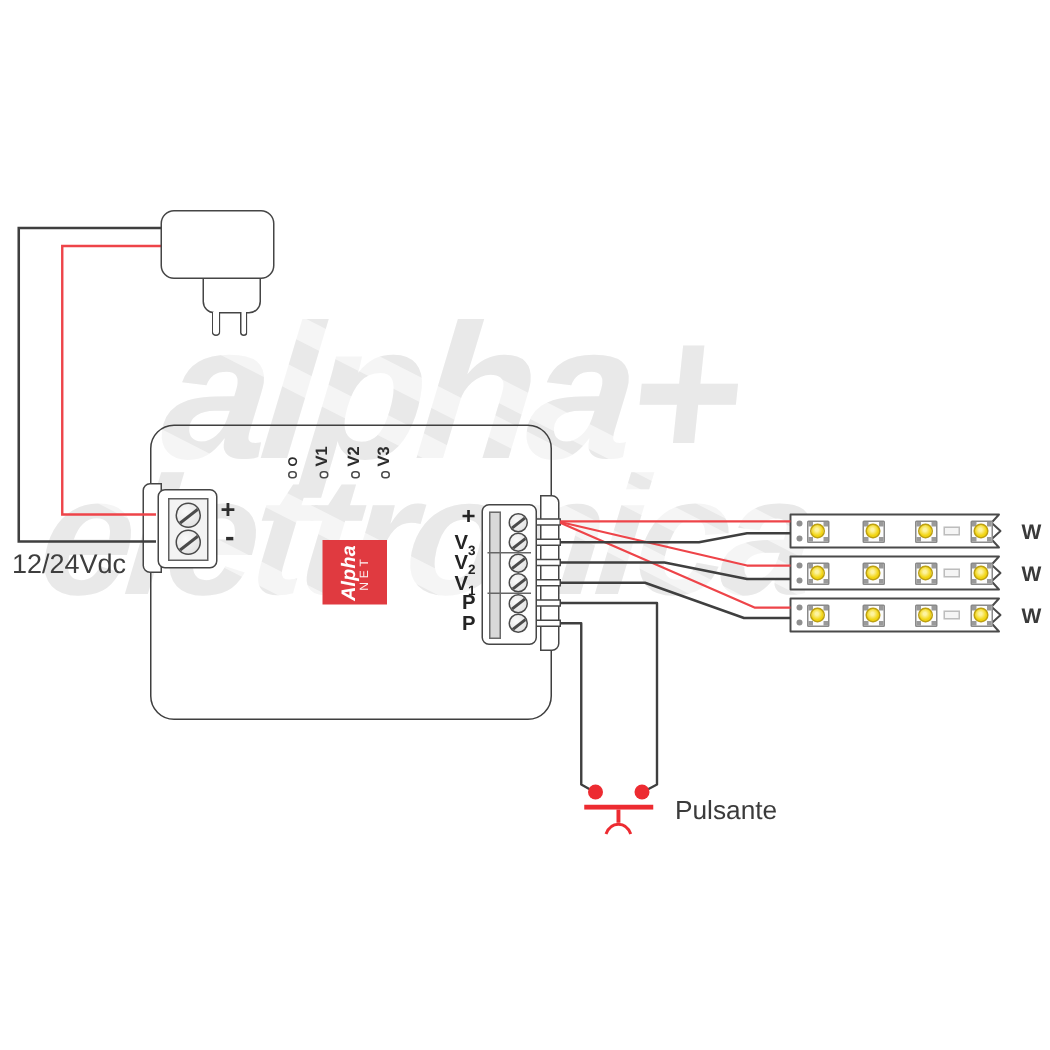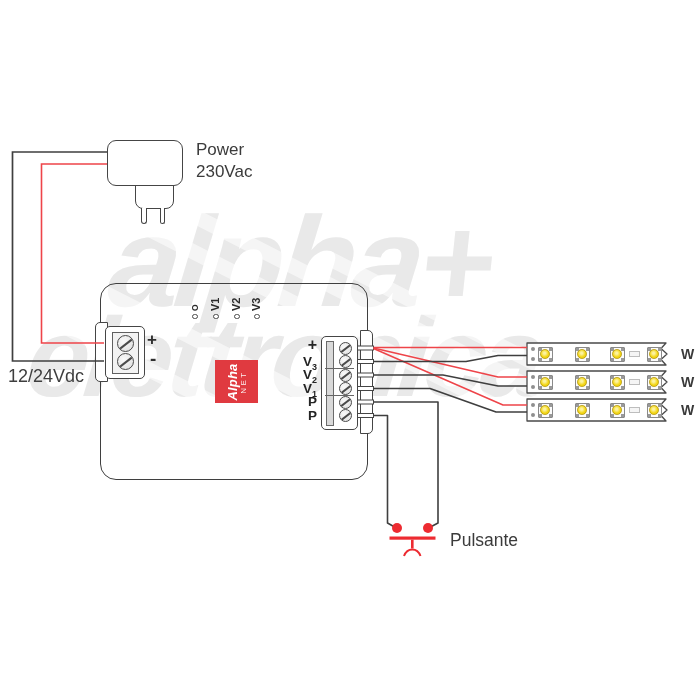--- a/index.html
+++ b/index.html
@@ -148,24 +148,20 @@
       <rect x="389.5" y="536.5" width="46" height="3.2"></rect>
       <rect x="411" y="539.7" width="2.6" height="8.8"></rect>
       <path d="M404 556 Q406.5 549.5 412.3 549.5 Q418 549.5 420.5 556" fill="none" style="stroke:var(--button-red)" stroke-width="2"></path>
     </g>
   </svg>
 
   <div class="psu-plug"></div>
   <div class="psu-pin" style="left:141px;"></div>
   <div class="psu-pin" style="left:159.5px;"></div>
   <div class="psu-body"></div>
-  <div class="psu-label">
-    <div>Power</div>
-    <div>230Vac</div>
-  </div>
 
   <div class="dc-label">12/24Vdc</div>
 
   <div class="blk lblk"></div>
   <div class="lblk-in"></div>
   <div class="screw screw-lg" style="left:116.5px;top:335px;"></div>
   <div class="screw screw-lg" style="left:116.5px;top:353px;"></div>
   <div class="lt-label lt-plus">+</div>
   <div class="lt-label lt-minus">-</div>
 

